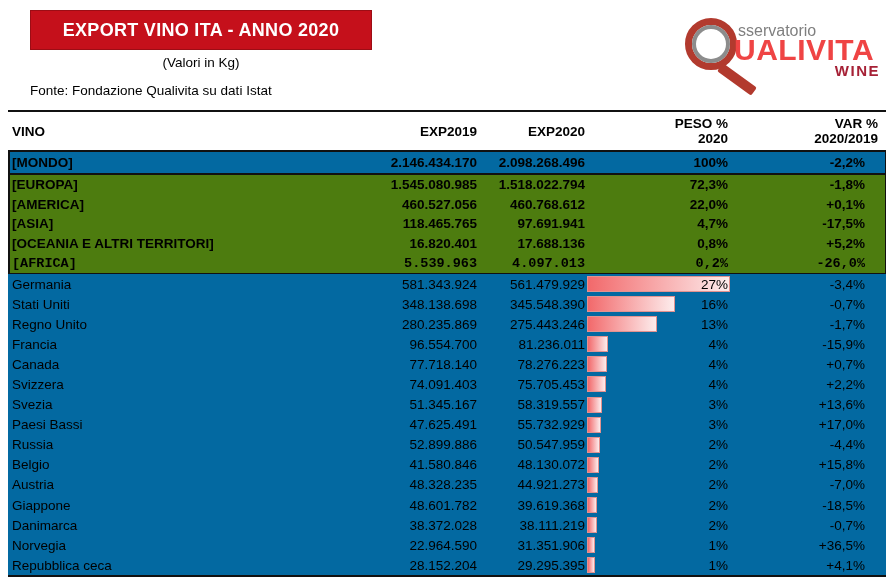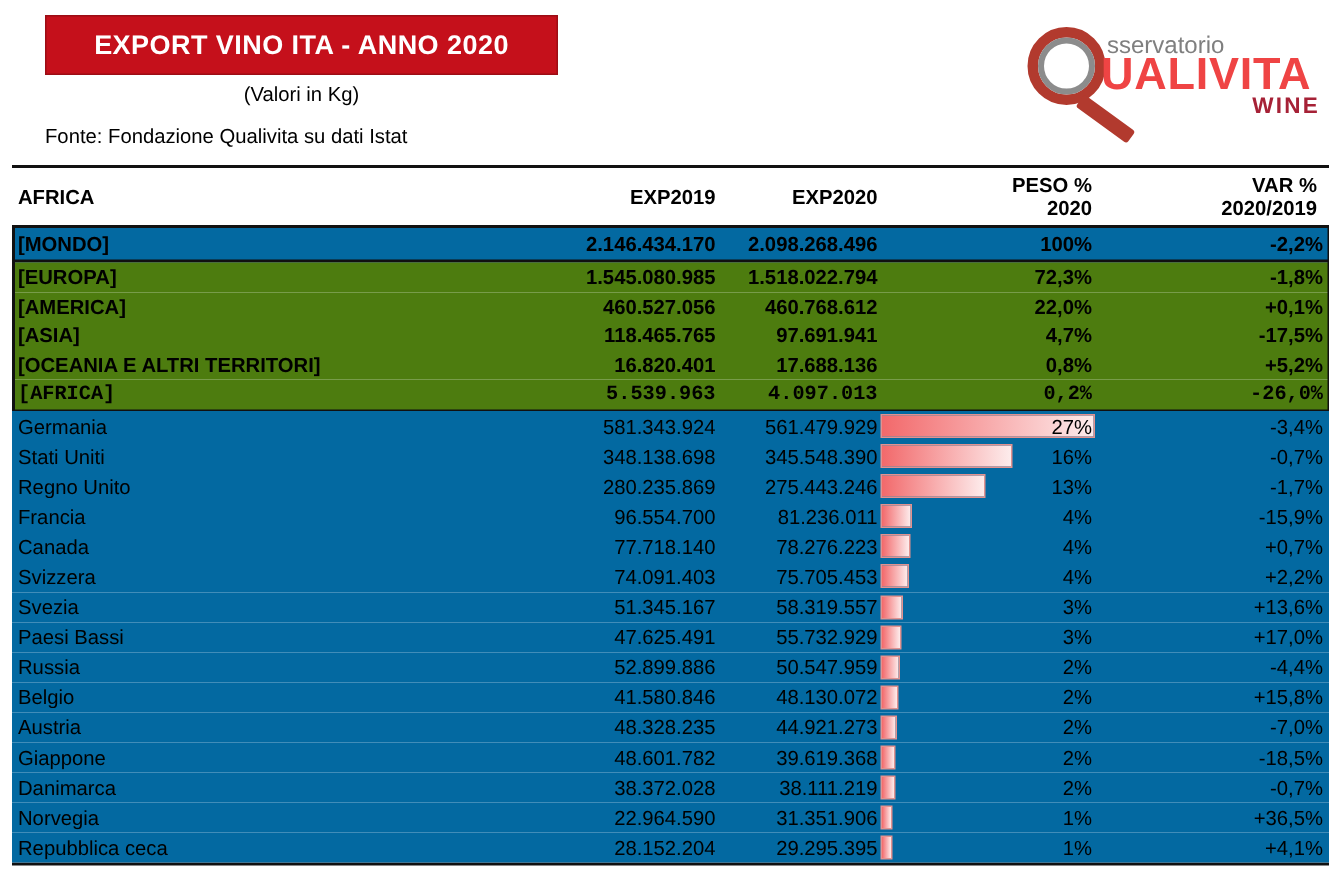--- a/index.html
+++ b/index.html
@@ -58,21 +58,21 @@
   .row { font-size:13.5px; align-items:center; }
   .row-mondo { background:#0369a1; height:21px; border-bottom:2px solid #111; font-weight:bold; }
   .row-cont  { background:#4d7c0f; height:19.6px; font-weight:bold; }
   .row-cont-last { border-bottom:1.8px solid #111;font-family:Liberation Mono, monospace; }
   .row-country { background:#0369a1; height:20.1px; }
   .country-block { border-bottom:2.2px solid #111; }
 
   .c-paesi { padding-left:4px; white-space:nowrap; overflow:hidden; }
   .c-num  { text-align:right; white-space:nowrap; }
   .c-peso { position:relative; text-align:right; padding-right:4px; height:100%; display:flex; align-items:center; justify-content:flex-end; }
-  .c-var  { text-align:right; padding-right:4px; white-space:nowrap; }
+  .c-var  { text-align:right; padding-right:21px; white-space:nowrap; }
 
   .peso-bar {
     position:absolute; left:2px; top:50%; transform:translateY(-50%);
     height:16px; box-sizing:border-box;
     background:linear-gradient(to right, #f2696b, #fdecec);
     border:1px solid #e2928f;
   }
   .peso-label { position:relative; z-index:1; }
 </style>
 </head>
@@ -93,21 +93,21 @@
     <div class="logo-handle"></div>
     <div class="logo-osservatorio">sservatorio</div>
     <div class="logo-qualivita">UALIVITA</div>
     <div class="logo-wine">WINE</div>
   </div>
 
   <div class="table">
 
     <div class="thead grid-cols">
       <div class="th th-paesi">
-        <span>AFRICA</span>
+        <span>VINO</span>
       </div>
       <div class="th th-right">
         <span>EXP2019</span>
       </div>
       <div class="th th-right">
         <span>EXP2020</span>
       </div>
       <div class="th th-right th-peso">
         <span>PESO %</span>
         <span>2020</span>

